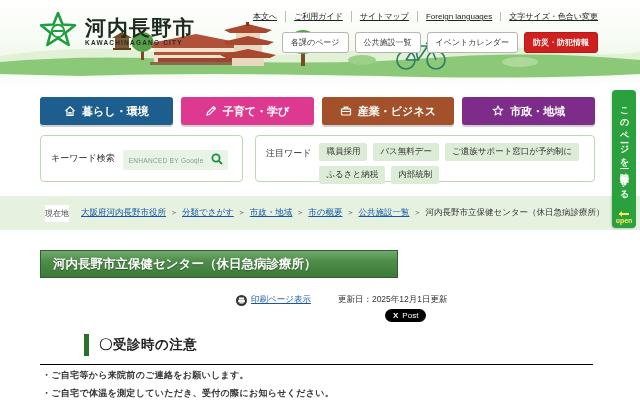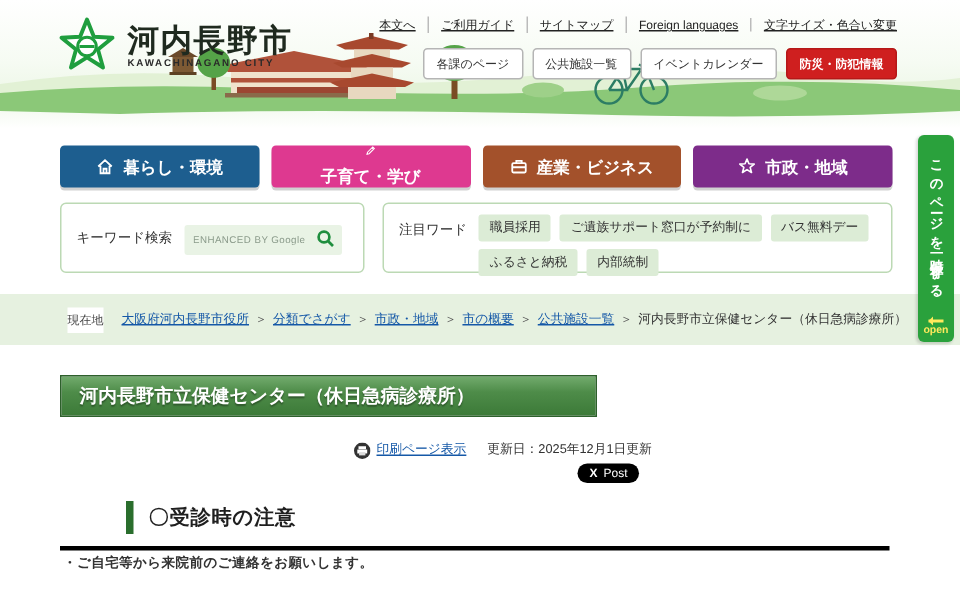--- a/index.html
+++ b/index.html
@@ -78,29 +78,29 @@
   
   .page-title-bar { position:absolute; top:250px; left:40px; width:358px; height:28px;
                     background:linear-gradient(#72ab6d 0%, #4e8c49 40%, #3c7a38 100%);
                     border:1px solid #2d602b; color:#fff; font-size:12.5px; font-weight:bold;
                     display:flex; align-items:center; padding-left:12px;
                     text-shadow:0 1px 1px rgba(0,0,0,0.35); }
 
   .print-row { position:absolute; top:294px; left:236px; display:flex; align-items:center; font-size:8.5px; }
   .printer-icon { width:11px; height:11px; margin-right:4px; }
   .print-link { color:#1558a7; text-decoration:underline; cursor:pointer; }
-  .updated { color:#333; margin-left:14px; }
+  .updated { color:#333; margin-left:27px; }
 
   .post-btn { position:absolute; top:309px; left:385px; height:13px; background:#000; color:#fff;
               border:none; border-radius:7px; font-size:8px; padding:0 8px; display:flex; align-items:center;
               gap:4px; cursor:pointer; }
   .x-glyph { font-weight:bold; font-size:8px; }
 
   .section-heading { position:absolute; top:334px; left:40px; width:553px; display:flex; align-items:center;
-                     border-bottom:3px solid #000000; padding-bottom:8px;padding-left:44px; }
+                     border-bottom:1px solid #000000; padding-bottom:8px;padding-left:44px; }
   .green-bar { width:5px; height:22px; background:#2a6e2d; margin-right:10px; }
   .section-title { font-size:13.5px; font-weight:bold; color:#1f1f1f; letter-spacing:0.5px; }
 
   .notes { position:absolute; top:369px; left:42px; display:flex; flex-direction:column; gap:5px; }
   .note-line { font-size:9px; color:#333; font-weight:bold; letter-spacing:0.3px; }
 </style>
 </head>
 <body>
 
 <div class="page">
@@ -181,21 +181,21 @@
     </div>
   </div>
 
   <nav class="mainnav">
     <div class="nav-btn" style="background-color: rgb(29, 94, 143);">
       <svg viewBox="0 0 12 12" fill="none" stroke="#fff" stroke-width="1.2">
         <path d="M1.5,6 L6,1.8 L10.5,6 M3,5.5 L3,10.5 L9,10.5 L9,5.5 M5,10.5 L5,7.5 L7,7.5 L7,10.5"></path>
       </svg>
       <span>暮らし・環境</span>
     </div>
-    <div class="nav-btn" style="background-color: rgb(222, 57, 144); flex-direction: column;">
+    <div class="nav-btn" style="background-color: rgb(222, 57, 144);">
       <svg viewBox="0 0 12 12" fill="none" stroke="#fff" stroke-width="1.2">
         <path d="M2,10 L2.6,7.6 L8.6,1.6 L10.4,3.4 L4.4,9.4 Z M7.6,2.6 L9.4,4.4"></path>
       </svg>
       <span>子育て・学び</span>
     </div>
     <div class="nav-btn" style="background-color: rgb(163, 81, 43);">
       <svg viewBox="0 0 12 12" fill="none" stroke="#fff" stroke-width="1.2">
         <rect x="1.5" y="3.8" width="9" height="6.2" rx="0.8"></rect>
         <path d="M4.2,3.8 L4.2,2.2 L7.8,2.2 L7.8,3.8 M1.5,6.5 L10.5,6.5"></path>
       </svg>
@@ -219,22 +219,22 @@
           <path d="M8.8,8.8 L12,12"></path>
         </svg>
       </span>
     </div>
 
     <div class="featured-box">
       <span class="featured-label">注目ワード</span>
       <div class="tag-rows">
         <div class="tag-row">
           <span class="tag">職員採用</span>
+          <span class="tag">バス無料デー</span>
           <span class="tag">ご遺族サポート窓口が予約制に</span>
-          <span class="tag">バス無料デー</span>
         </div>
         <div class="tag-row">
           <span class="tag">ふるさと納税</span>
           <span class="tag">内部統制</span>
         </div>
       </div>
     </div>
   </div>
 
   <div class="breadcrumb-band">
@@ -280,15 +280,16 @@
     <span>Post</span>
   </button>
 
   <div class="section-heading">
     <span class="green-bar"></span>
     <h2 class="section-title">〇受診時の注意</h2>
   </div>
 
   <div class="notes">
     <p class="note-line">・ご自宅等から来院前のご連絡をお願いします。</p>
+    <p class="note-line">・ご自宅で体温を測定していただき、受付の際にお知らせください。</p>
   </div>
 
 </div>
 
 </body></html>

